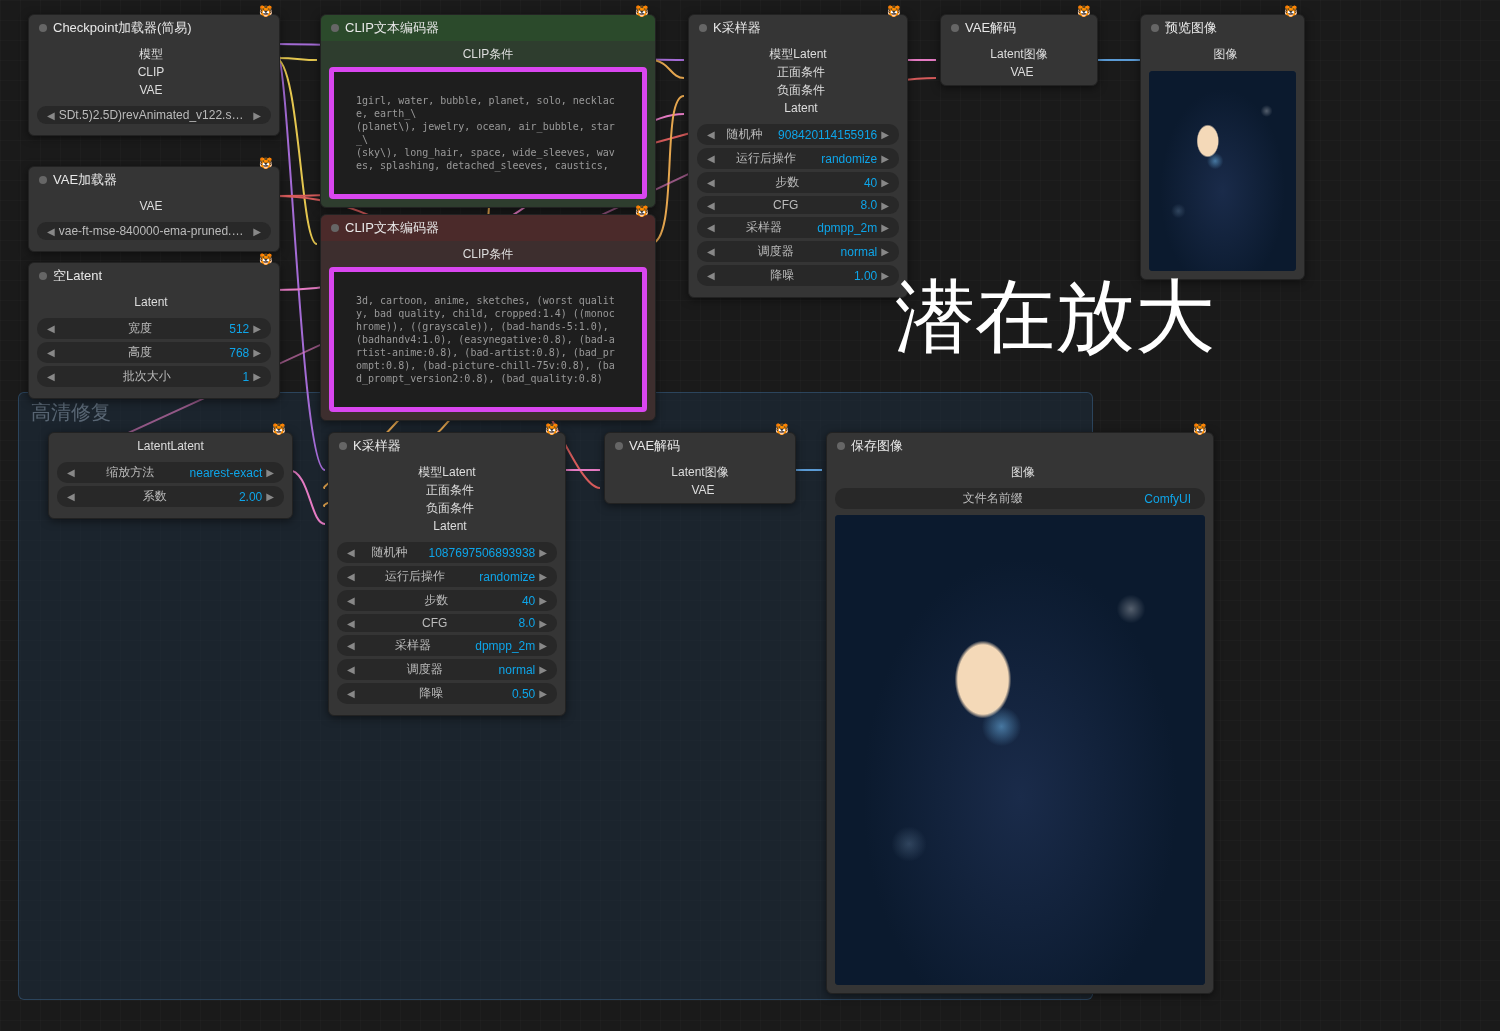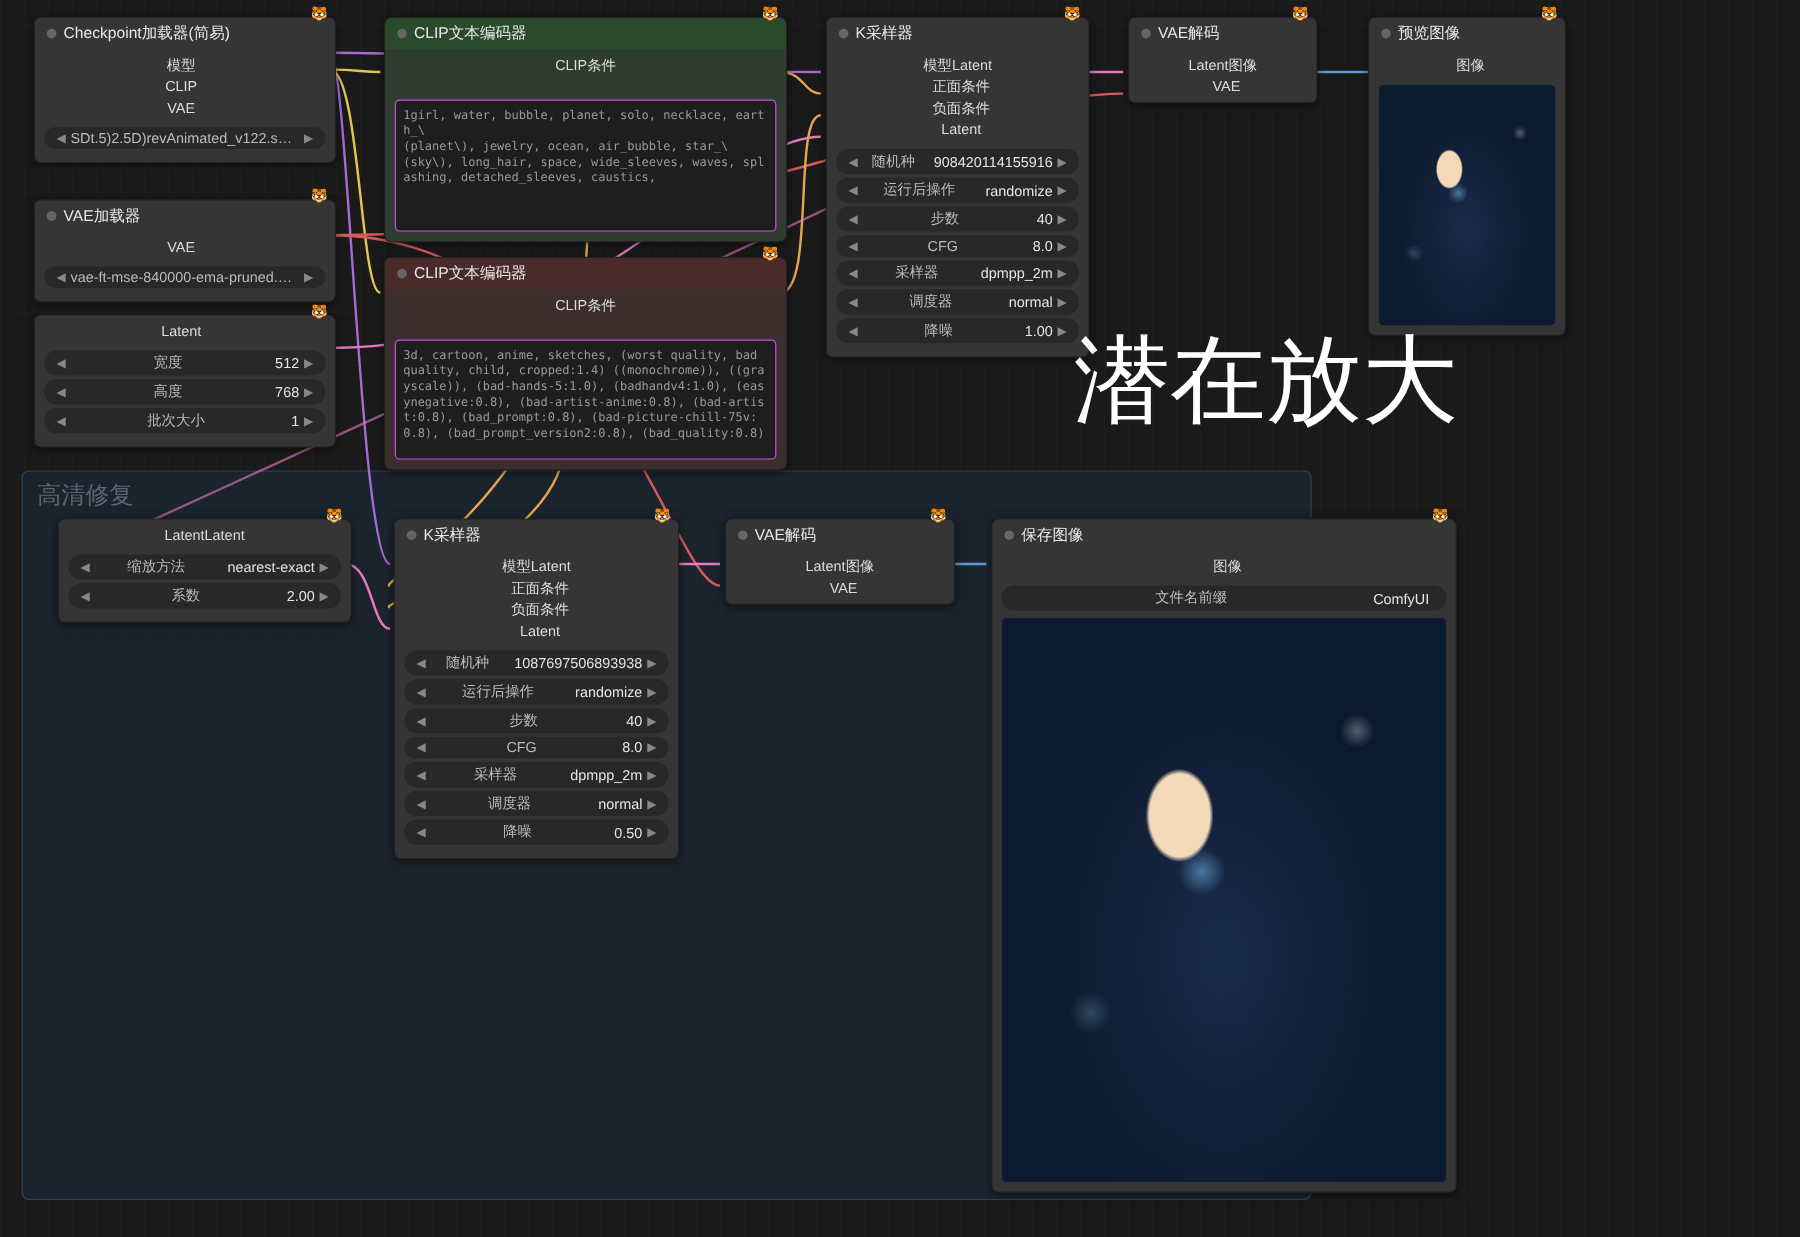--- a/index.html
+++ b/index.html
@@ -60,34 +60,34 @@
     padding: 2px 10px;
     margin: 3px 0;
     display: flex;
     justify-content: space-between;
     align-items: center;
     font-size: 12px;
     color: #bbb;
   }
   .widget .arr { color: #888; font-size: 10px; }
   .widget .wlabel { flex: 1; text-align: center; padding: 0 4px; }
-  .widget .wval { text-align: right; padding: 0 4px; color: #e5e5e5; }
+  .widget .wval { text-align: right; padding: 0 4px; color: #0ea5e9; }
   .textarea {
     background: #1e1e1e;
-    border: 1px solid #d946ef;
+    border: 5px solid #d946ef;
     border-radius: 4px;
-    padding: 6px;
+    padding: 22px;
     font-family: monospace;
     font-size: 10px;
     color: #999;
     line-height: 1.3;
     white-space: pre-wrap;
     word-break: break-all;
     min-height: 90px;
-    margin-top: 16px;
+    margin-top: 0;
   }
   .group {
     position: absolute;
     background: rgba(30,60,90,.3);
     border: 1px solid rgba(60,100,140,.5);
     border-radius: 6px;
     z-index: 2;
   }
   .group .gtitle {
     padding: 6px 12px;
@@ -227,20 +227,21 @@
     <div class="widget">
         <span class="arr">◀</span>
         <span class="wlabel" style="text-align:center;overflow:hidden;text-overflow:ellipsis;white-space:nowrap;">vae-ft-mse-840000-ema-pruned.safetensors</span>
         <span class="arr">▶</span>
       </div>
   </div>
 </div>
 
 <div class="node" style="left:28px; top:262px; width:252px;">
   <span class="cat">🐯</span>
+  <div class="title">空Latent</div>
   <div class="ports">
     <div class="prow">
         <span></span>
         <div class="pr">
           <span>Latent</span>
           <span class="dot pink"></span>
         </div>
       </div>
   </div>
   <div class="widgets">

